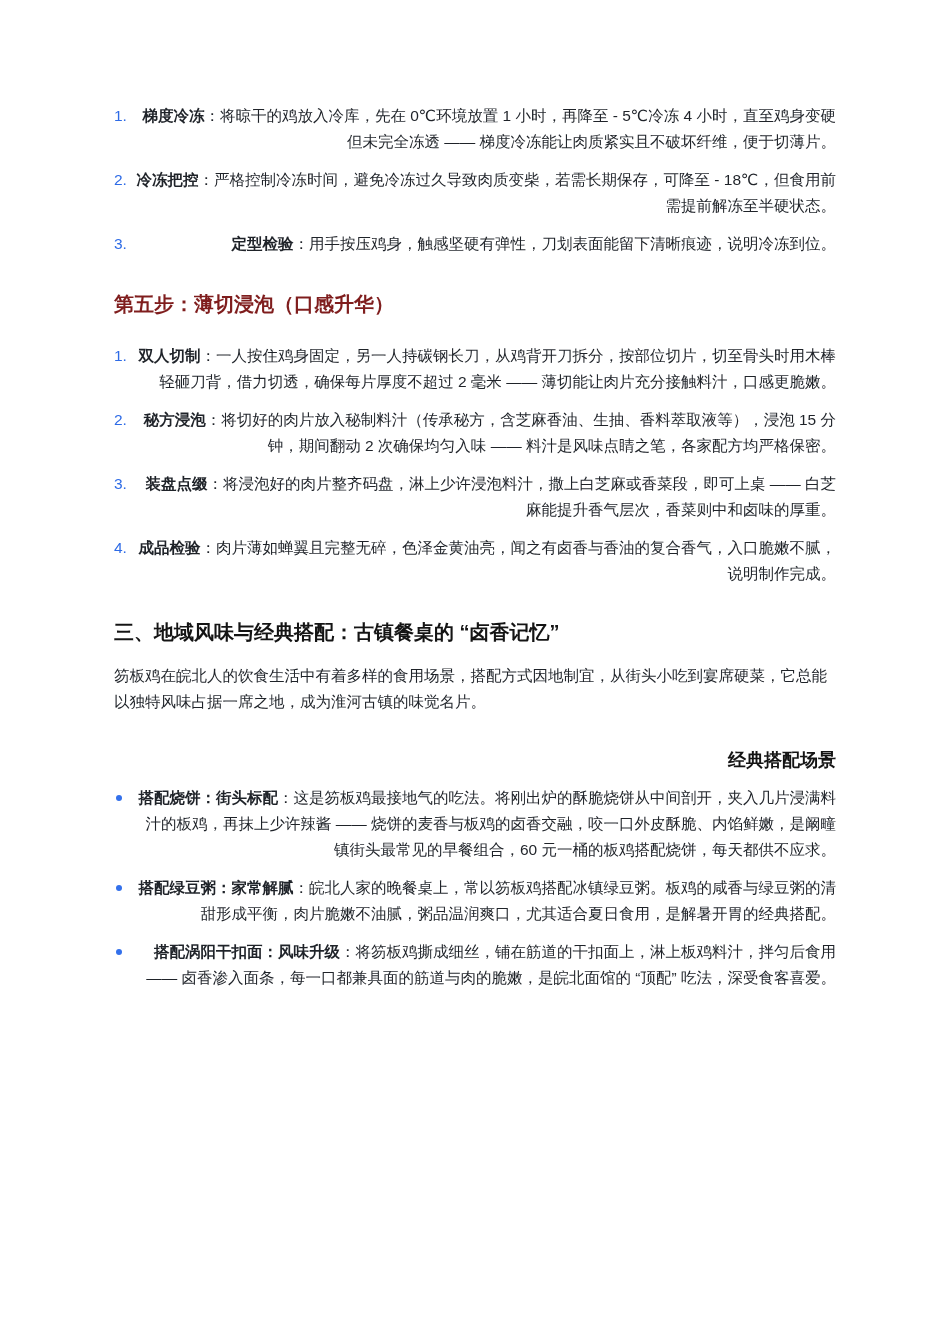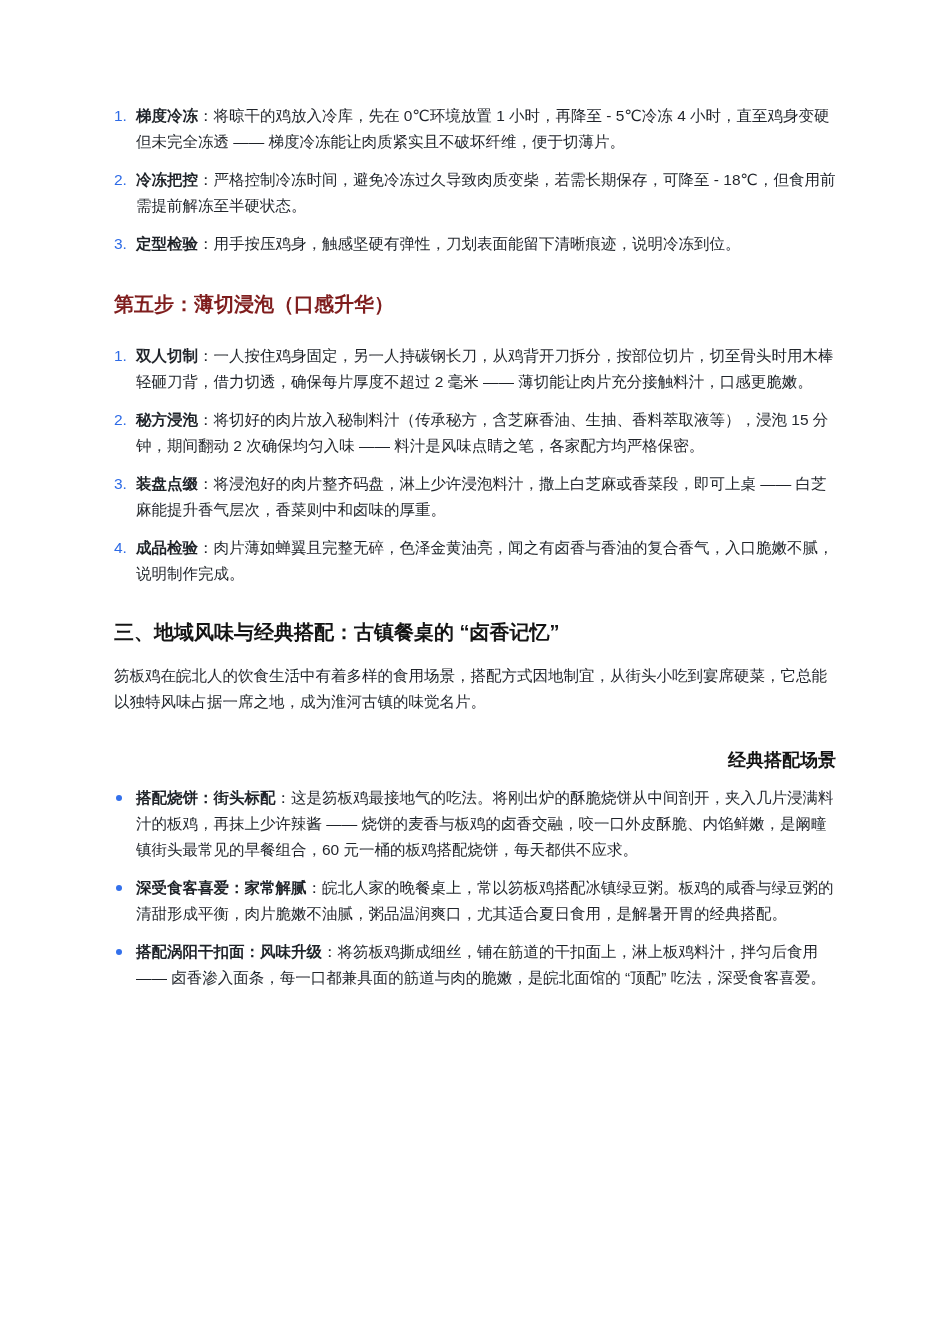--- a/index.html
+++ b/index.html
@@ -33,21 +33,21 @@
     align-items: center;
     height: 26px;
   }
   .dot {
     width: 6px;
     height: 6px;
     border-radius: 50%;
     background: #3370eb;
     margin-left: 2px;
   }
-  .li-text { flex: 1 1 auto; }
+  .li-text { flex: 1 1 auto; text-align: right; }
   strong { font-weight: 700; color: #1f2329; }
   h2.region {
     font-size: 20px;
     line-height: 34px;
     font-weight: 700;
     color: #141414;
     margin: 28px 0 14px 0;
   }
   h3.step {
     font-size: 20px;
@@ -117,21 +117,21 @@
     <div class="li">
       <span class="li-dot-wrap">
           <span class="dot"></span>
         </span>
       <div class="li-text"><strong>搭配烧饼：街头标配</strong><span>：这是笏板鸡最接地气的吃法。将刚出炉的酥脆烧饼从中间剖开，夹入几片浸满料汁的板鸡，再抹上少许辣酱 —— 烧饼的麦香与板鸡的卤香交融，咬一口外皮酥脆、内馅鲜嫩，是阚疃镇街头最常见的早餐组合，60 元一桶的板鸡搭配烧饼，每天都供不应求。</span></div>
     </div>
     <div class="li">
       <span class="li-dot-wrap">
           <span class="dot"></span>
         </span>
-      <div class="li-text"><strong>深受食客喜爱：家常解腻</strong><span>：皖北人家的晚餐桌上，常以笏板鸡搭配冰镇绿豆粥。板鸡的咸香与绿豆粥的清甜形成平衡，肉片脆嫩不油腻，粥品温润爽口，尤其适合夏日食用，是解暑开胃的经典搭配。</span></div>
+      <div class="li-text"><strong>搭配绿豆粥：家常解腻</strong><span>：皖北人家的晚餐桌上，常以笏板鸡搭配冰镇绿豆粥。板鸡的咸香与绿豆粥的清甜形成平衡，肉片脆嫩不油腻，粥品温润爽口，尤其适合夏日食用，是解暑开胃的经典搭配。</span></div>
     </div>
     <div class="li">
       <span class="li-dot-wrap">
           <span class="dot"></span>
         </span>
       <div class="li-text"><strong>搭配涡阳干扣面：风味升级</strong><span>：将笏板鸡撕成细丝，铺在筋道的干扣面上，淋上板鸡料汁，拌匀后食用 —— 卤香渗入面条，每一口都兼具面的筋道与肉的脆嫩，是皖北面馆的 “顶配” 吃法，深受食客喜爱。</span></div>
     </div>
   </div>
 
 </div>

